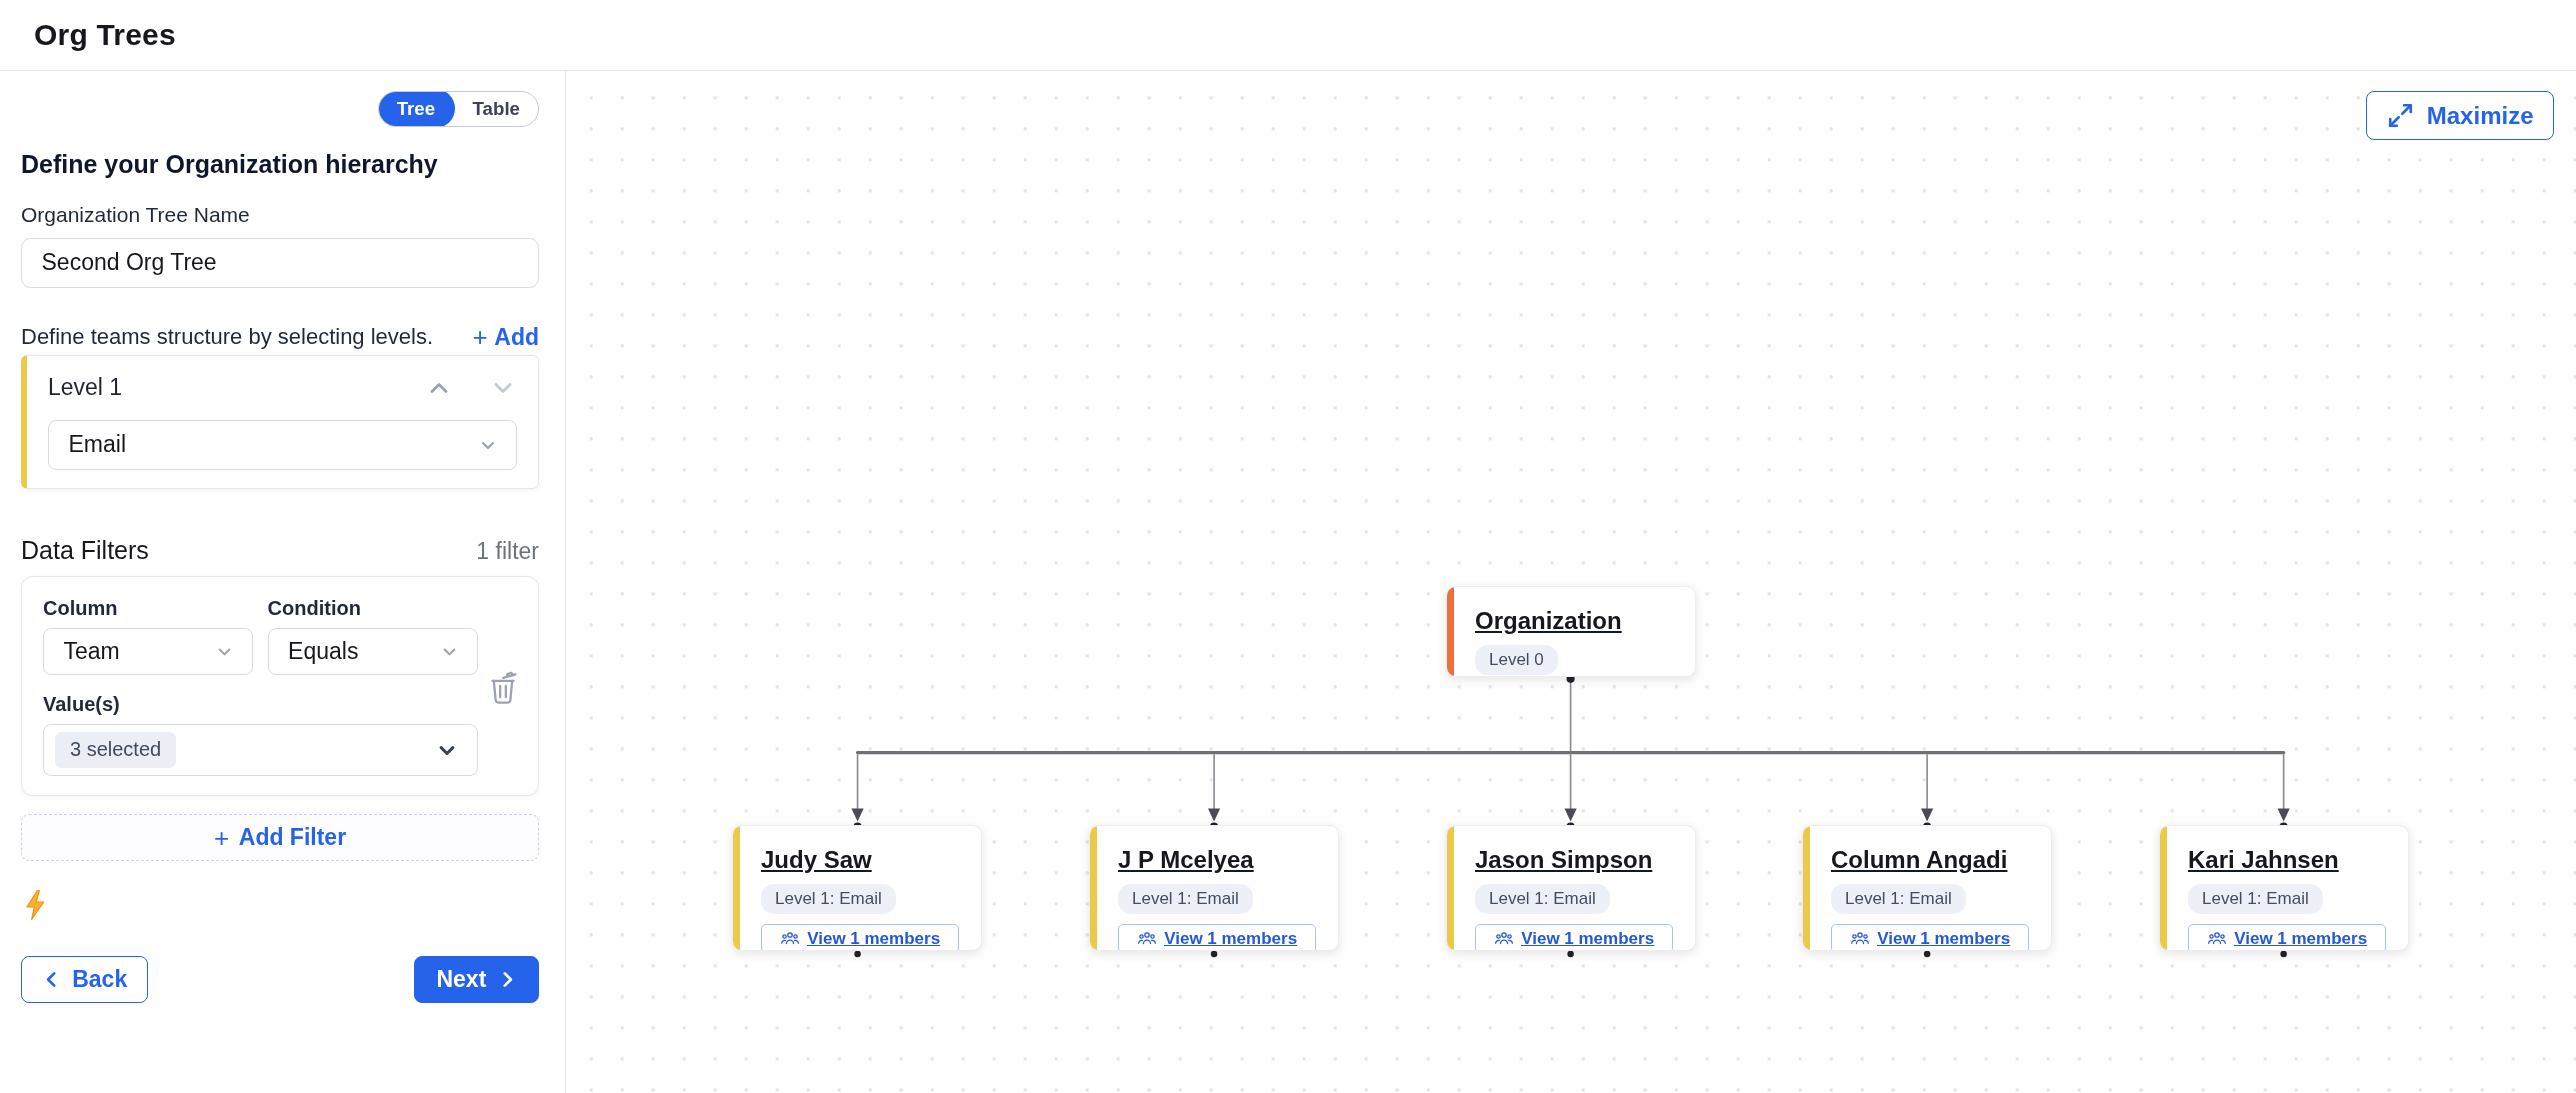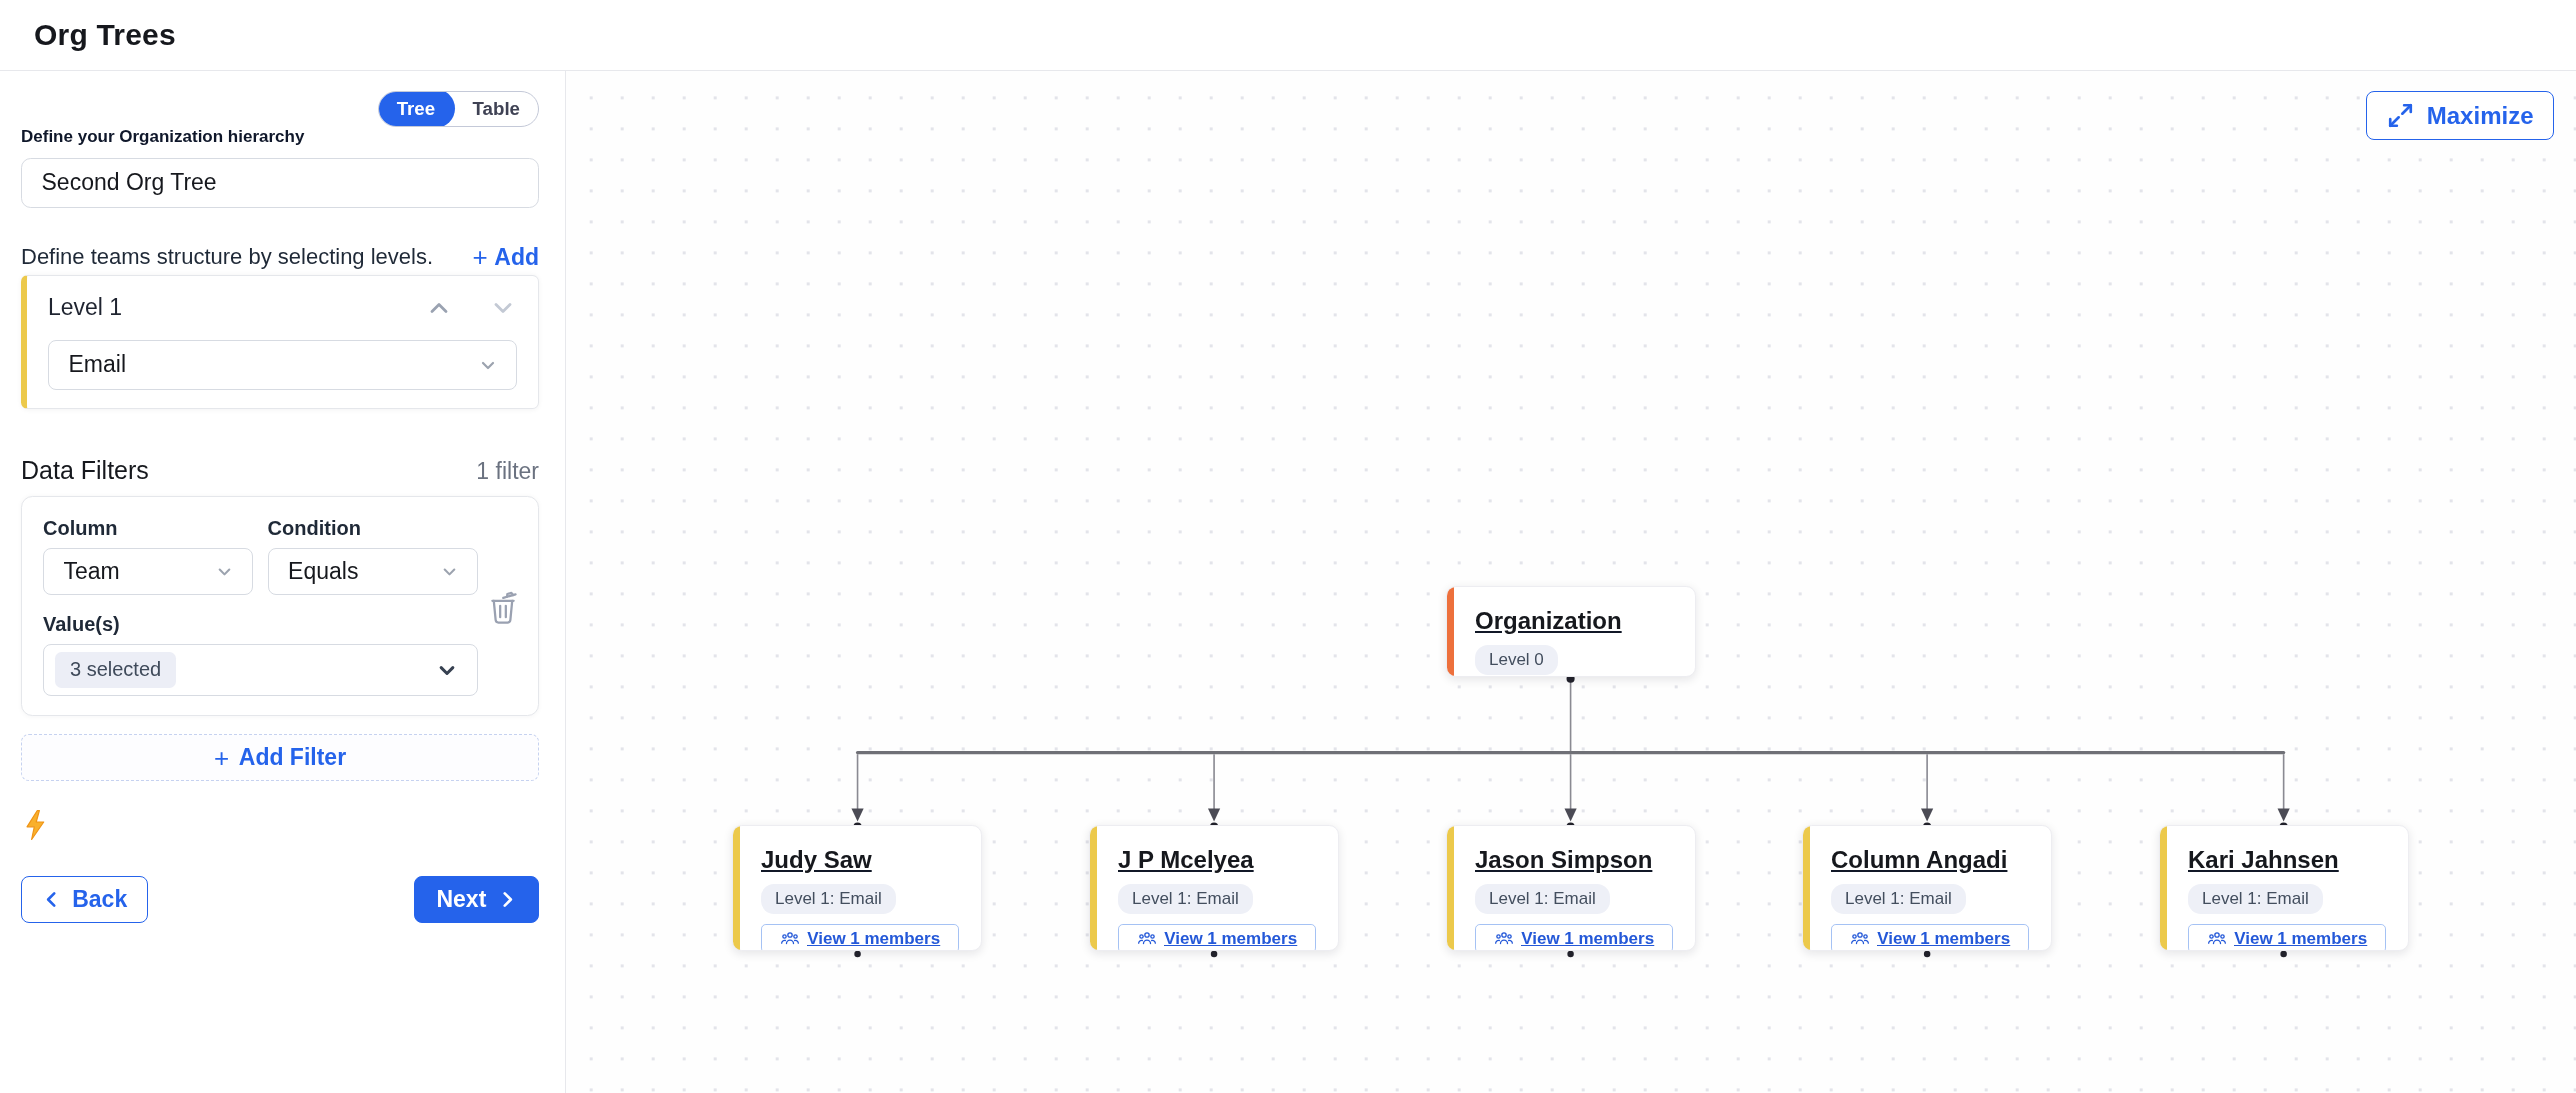--- a/index.html
+++ b/index.html
@@ -35,21 +35,21 @@
     border-radius:19.5px; background:#fff; height:36px; overflow:hidden;
   }
   .toggle-seg{
     height:36px; display:flex; align-items:center; padding:0 18px;
     font-size:18.7px; font-weight:700; color:#3f4254; cursor:pointer;
   }
   .toggle-seg.active{
     background:var(--blue); color:#fff; border-radius:19.5px; margin:-1.6px 0 -1.6px -1.6px;
     padding:0 19.5px; height:39px;
   }
-  .panel-heading{font-size:17px; font-weight:700; color:#0f172a;}
+  .panel-heading{margin-top:23px; font-size:25px; font-weight:700; color:#0f172a;}
   .field-label{margin-top:24px; font-size:21px; color:#1f2937;}
   .text-input{
     margin-top:11.4px; height:50px; width:100%; border:1.6px solid var(--input-border);
     border-radius:9.7px; padding:0 19.5px; font-size:23px; color:#16181d;
     font-family:"Liberation Sans", sans-serif; outline:none; background:#fff;
   }
   .hint-row{margin-top:36px; display:flex; align-items:center; justify-content:space-between;}
   .hint-text{font-size:22px; color:#1f2937;}
   .add-link{
     display:flex; align-items:center; gap:6.5px; color:var(--blue);
@@ -164,20 +164,21 @@
 
   <div class="toggle-row">
     <div class="view-toggle">
       <div class="toggle-seg active">Tree</div>
       <div class="toggle-seg">Table</div>
     </div>
   </div>
 
   <h2 class="panel-heading">Define your Organization hierarchy</h2>
 
+  <div class="field-label">Organization Tree Name</div>
   <input class="text-input" type="text" value="Second Org Tree" style="">
 
   <div class="hint-row">
     <div class="hint-text">Define teams structure by selecting levels.</div>
     <button class="add-link">
       <span class="add-plus">+</span>
       <span>Add</span>
     </button>
   </div>
 

